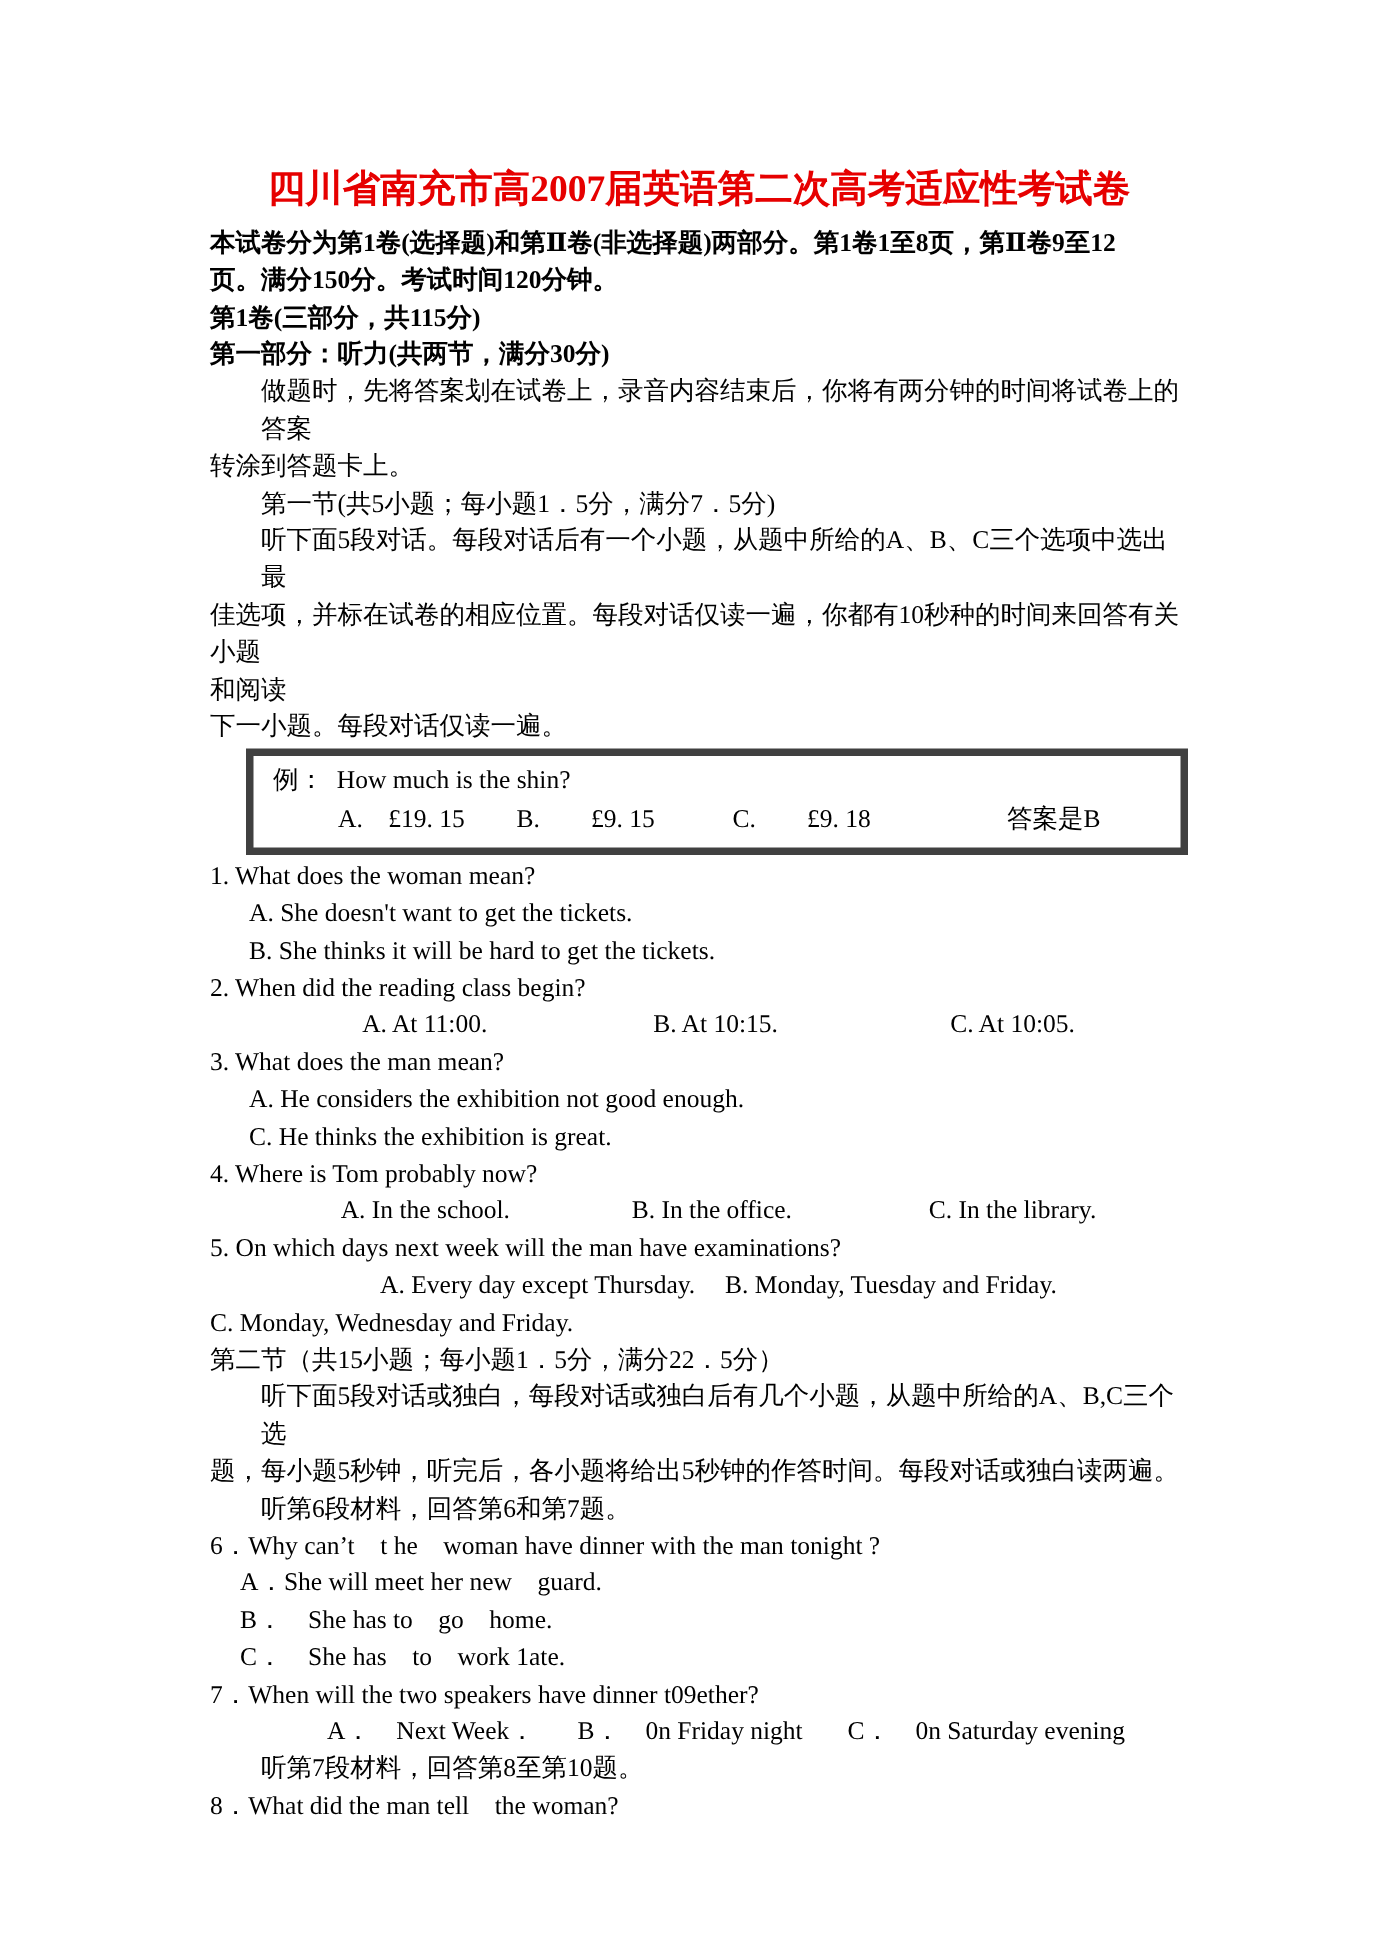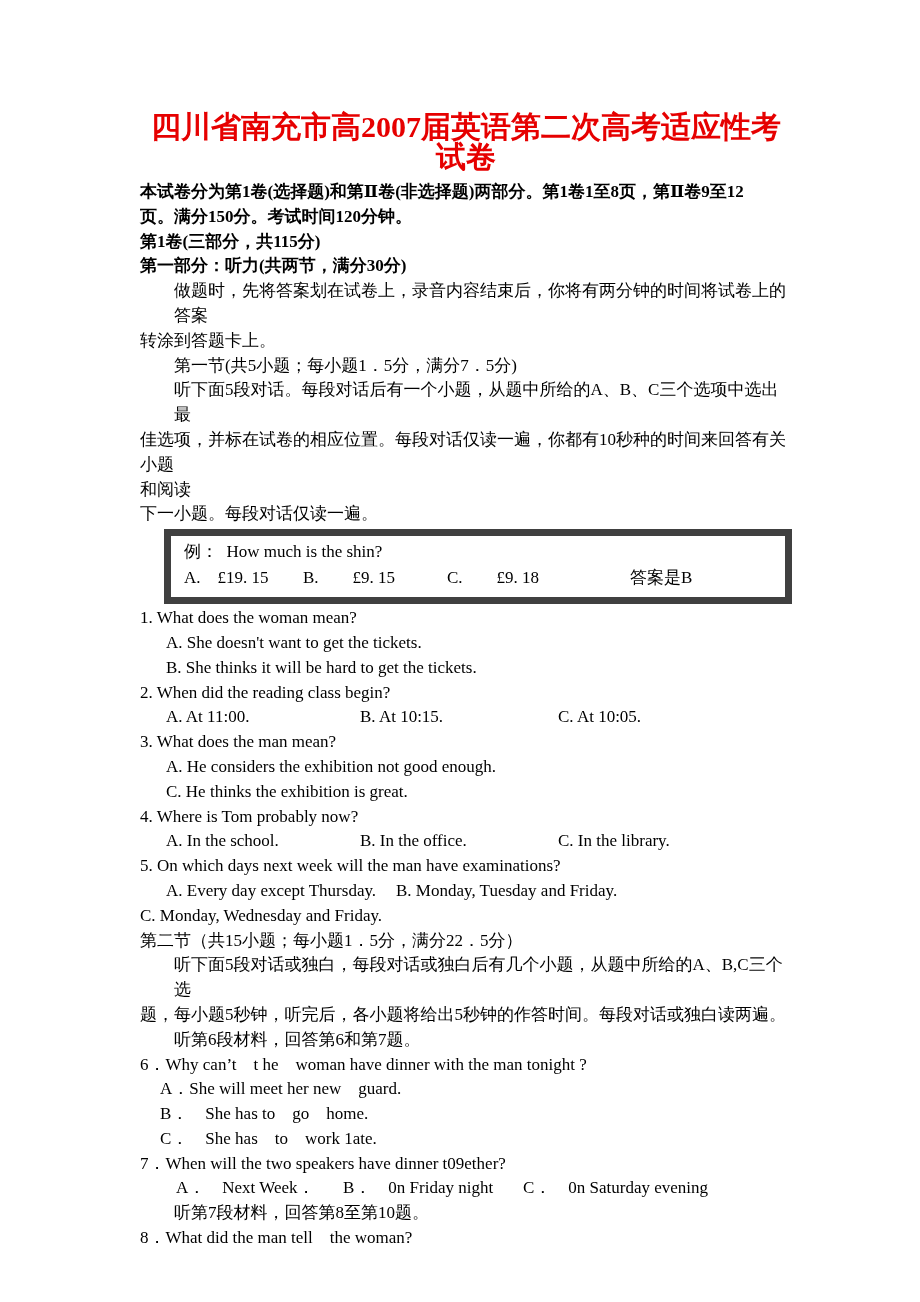--- a/index.html
+++ b/index.html
@@ -18,38 +18,38 @@
     top: 112px;
     width: 652px;
     font-size: 17px;
   }
   .ln {
     line-height: 24.8px;
     min-height: 24.8px;
     white-space: pre-wrap;
   }
   .title {
-    font-size: 30px;
+    font-size: 25px;
     font-weight: bold;
     line-height: 30px;
     text-align: center;
     margin-bottom: 8px;
   }
   .bold { font-weight: bold; }
   .center { }
   .ind-2em { padding-left: 34px; }
   .ind-opt { padding-left: 26px; }
   .ind-opt2 { padding-left: 20px; }
-  .opts { display: flex; flex-wrap: nowrap; }
+  .opts { display: flex; flex-wrap: nowrap; justify-content: center; }
   .opts .col { flex: 0 0 auto; white-space: pre-wrap; }
   .example-box {
     box-sizing: border-box;
     width: 628px;
     margin: 2px 0 2px 24px;
-    border: 7px solid #0c4a6e;
+    border: 5px solid #0c4a6e;
     padding: 3px 10px 6px 13px;
   }
   .example-box .ln { line-height: 26px; min-height: 26px; }
 </style>
 </head>
 <body>
 
 <div class="page" style="background: rgb(255, 255, 255);">
   <div class="content" style="color: rgb(0, 0, 0);">
 

